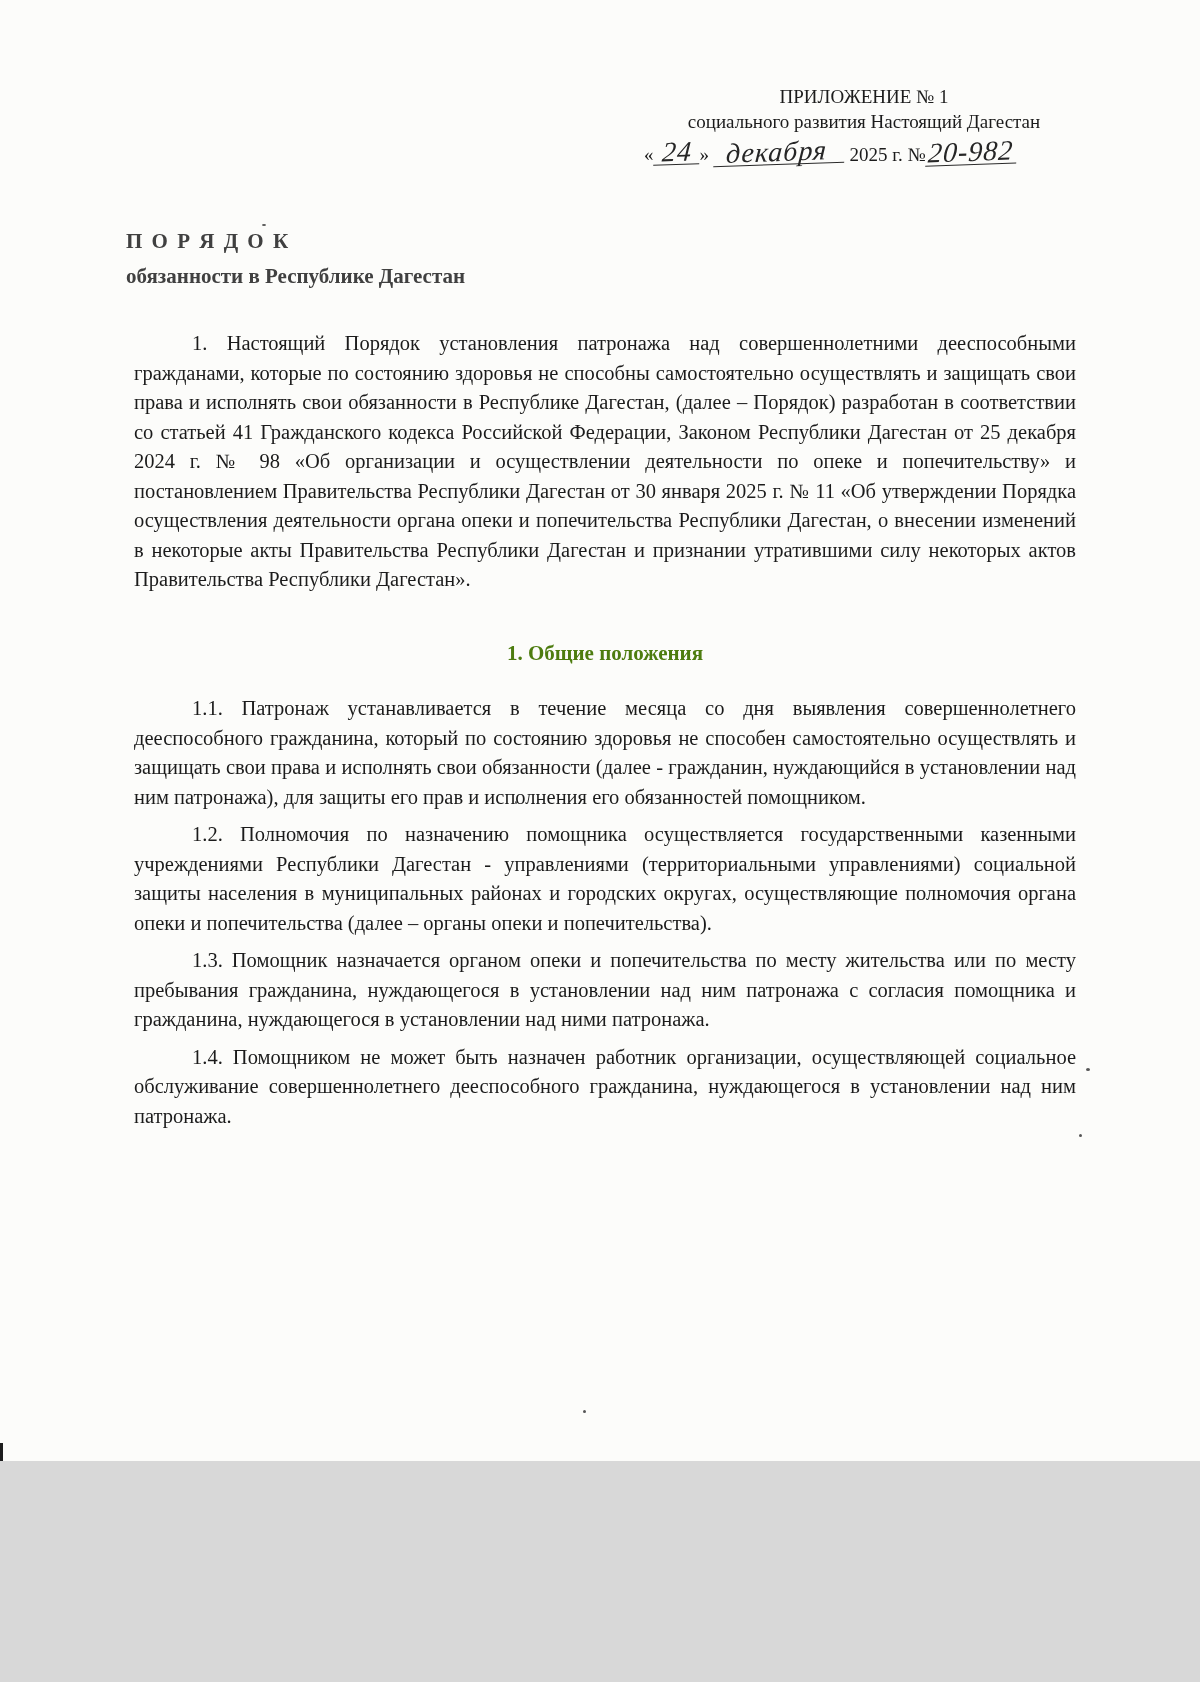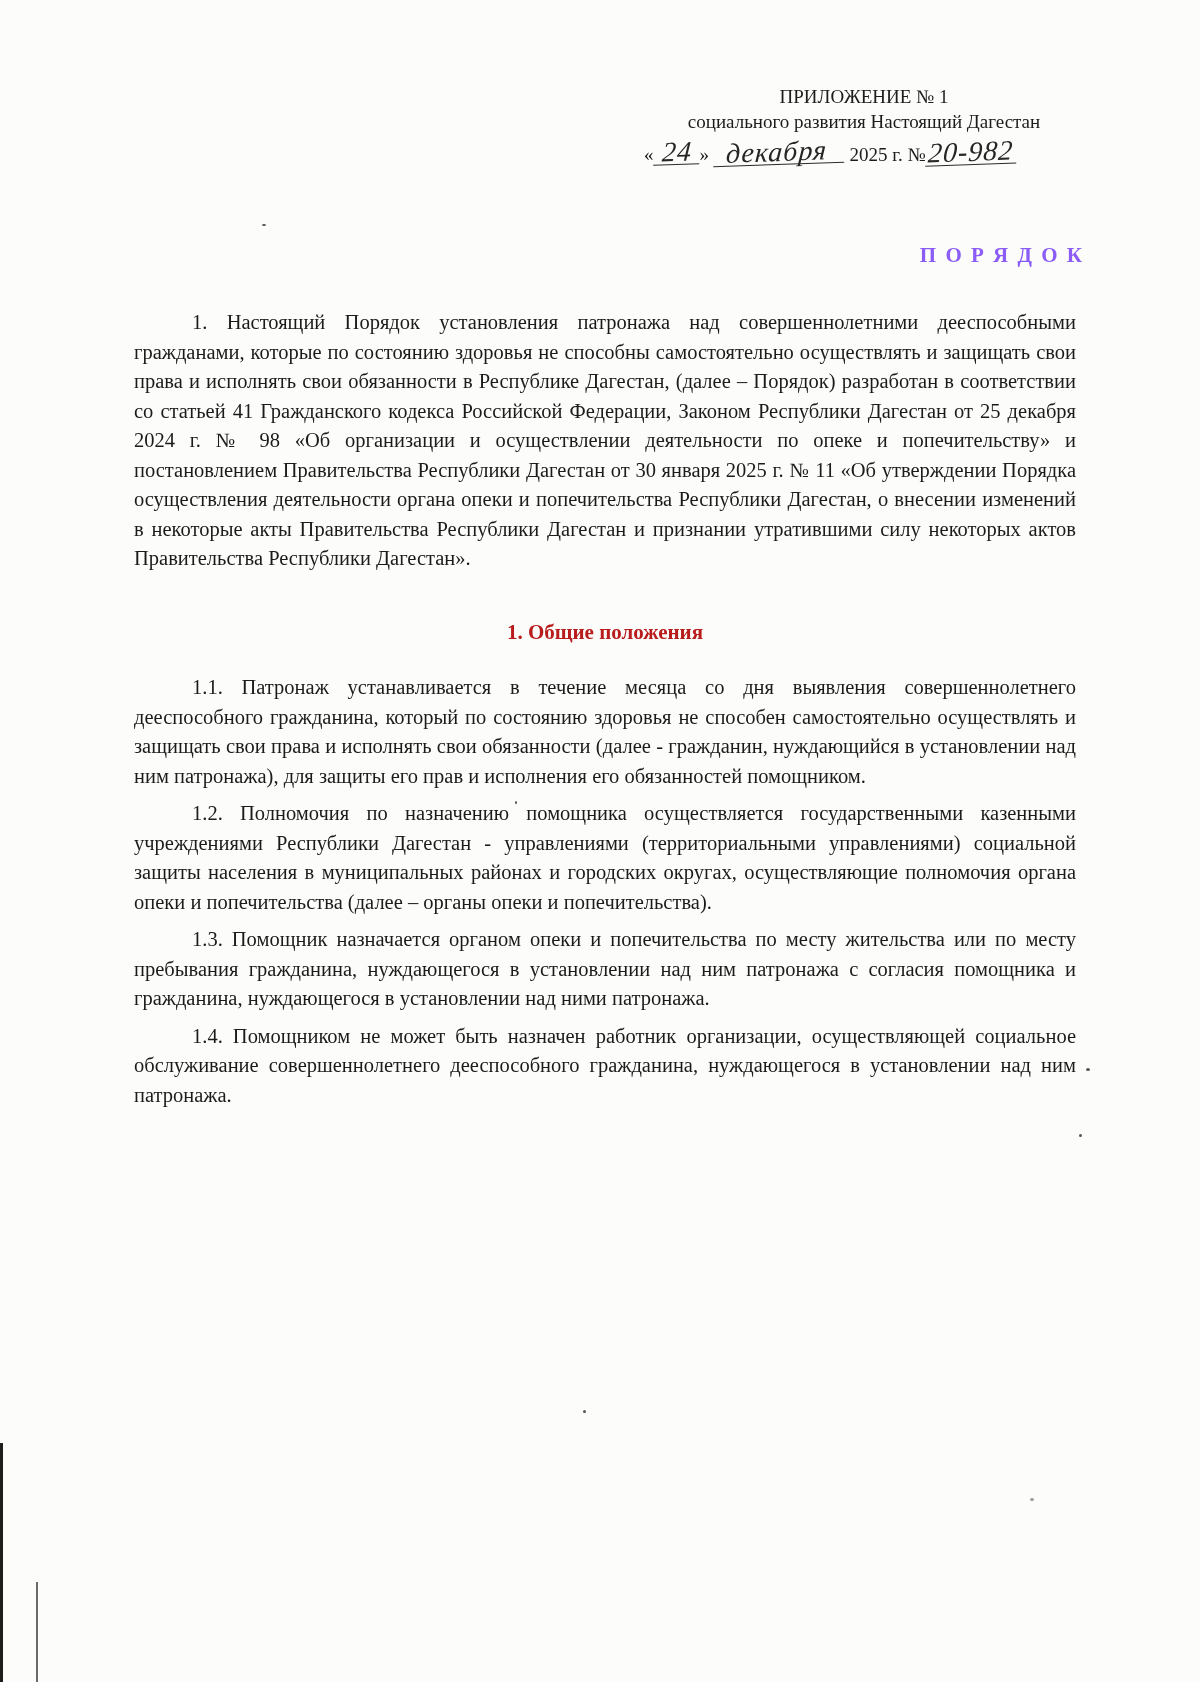--- a/index.html
+++ b/index.html
@@ -1,19 +1,19 @@
 <!DOCTYPE html>
 <html><head>
 <meta charset="utf-8">
 <style>
   html, body { margin: 0; padding: 0; }
   body { background: #d8d8d8; }
   .page {
     width: 1200px;
-    height: 1682px;
+    height: 1461px;
     background: #fcfcfa;
     position: relative;
     overflow: hidden;
     font-family: "Liberation Serif", serif;
     color: #1c1c1c;
     box-shadow: 0 0 8px rgba(0,0,0,.25);
   }
   .content {
     position: absolute;
     left: 126px;
@@ -44,63 +44,64 @@
     display: inline-block;
     transform: rotate(-2deg) skewX(-6deg);
     color: #262626;
   }
   .u  { border-bottom: 1.6px solid #2a2a2a; }
   .day   { padding: 0 8px 2px 8px; }
   .month { padding: 0 18px 2px 12px; }
   .num   { padding: 0 4px 2px 2px; }
   
   .title-block {
-    margin-top: 62px;
-    text-align: right;
+    margin-top: 48px;
+    text-align: left;
     font-weight: bold;
     font-size: 21px;
     line-height: 34px;
-    color: #8b5cf6;
+    color: #404040;
   }
   .title-main { letter-spacing: 2px; margin-bottom: 1px; }
   
   .body-text {
     font-size: 20.5px;
     line-height: 29.5px;
     text-align: justify;
     color: #1b1b1b;
   }
   .intro { margin-top: 36px !important; }
   p.para { margin: 8px; text-indent: 58px; }
   .section-heading {
     margin-top: 44px;
     margin-bottom: 26px;
     text-align: center;
     font-weight: bold;
     font-size: 21px;
-    color: #b91c1c;
+    color: #4d7c0f;
   }
   
   .artifact { position: absolute; background: #1d1d1d; }
   .speck { position: absolute; background: #555; border-radius: 50%; }
 </style>
 </head>
 <body>
 
 <div class="page">
   <div class="content">
 
     <div class="header-block">
       <div>ПРИЛОЖЕНИЕ № 1</div>
       <div>социального развития Настоящий Дагестан</div>
       <div class="date-line"><span>«</span><span class="hand u day">24</span><span>»</span> <span class="hand u month">декабря</span> <span>2025 г. №</span><span class="hand u num">20-982</span></div>
     </div>
 
     <div class="title-block">
       <div class="title-main">П О Р Я Д О К</div>
+      <div>обязанности в Республике Дагестан</div>
     </div>
 
     <div class="body-text">
       <p class="para intro">1. Настоящий Порядок установления патронажа над совершеннолетними дееспособными гражданами, которые по состоянию здоровья не способны самостоятельно осуществлять и защищать свои права и исполнять свои обязанности в Республике Дагестан, (далее – Порядок) разработан в соответствии со статьей 41 Гражданского кодекса Российской Федерации, Законом Республики Дагестан от 25 декабря 2024 г. № 98 «Об организации и осуществлении деятельности по опеке и попечительству» и постановлением Правительства Республики Дагестан от 30 января 2025 г. № 11 «Об утверждении Порядка осуществления деятельности органа опеки и попечительства Республики Дагестан, о внесении изменений в некоторые акты Правительства Республики Дагестан и признании утратившими силу некоторых актов Правительства Республики Дагестан».</p>
       <div class="section-heading">1. Общие положения</div>
       <p class="para">1.1. Патронаж устанавливается в течение месяца со дня выявления совершеннолетнего дееспособного гражданина, который по состоянию здоровья не способен самостоятельно осуществлять и защищать свои права и исполнять свои обязанности (далее - гражданин, нуждающийся в установлении над ним патронажа), для защиты его прав и исполнения его обязанностей помощником.</p>
       <p class="para">1.2. Полномочия по назначению помощника осуществляется государственными казенными учреждениями Республики Дагестан - управлениями (территориальными управлениями) социальной защиты населения в муниципальных районах и городских округах, осуществляющие полномочия органа опеки и попечительства (далее – органы опеки и попечительства).</p>
       <p class="para">1.3. Помощник назначается органом опеки и попечительства по месту жительства или по месту пребывания гражданина, нуждающегося в установлении над ним патронажа с согласия помощника и гражданина, нуждающегося в установлении над ними патронажа.</p>
       <p class="para">1.4. Помощником не может быть назначен работник организации, осуществляющей социальное обслуживание совершеннолетнего дееспособного гражданина, нуждающегося в установлении над ним патронажа.</p>
     </div>

